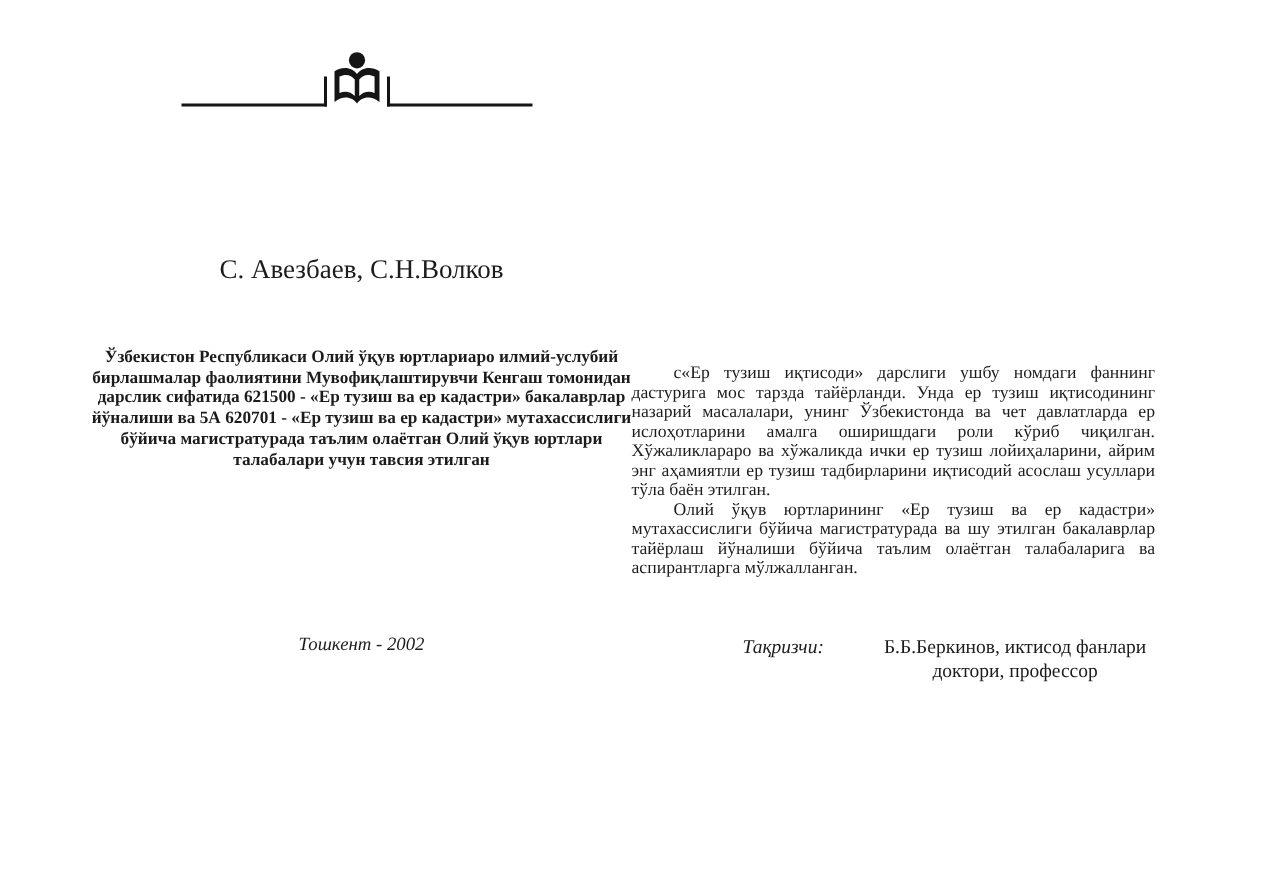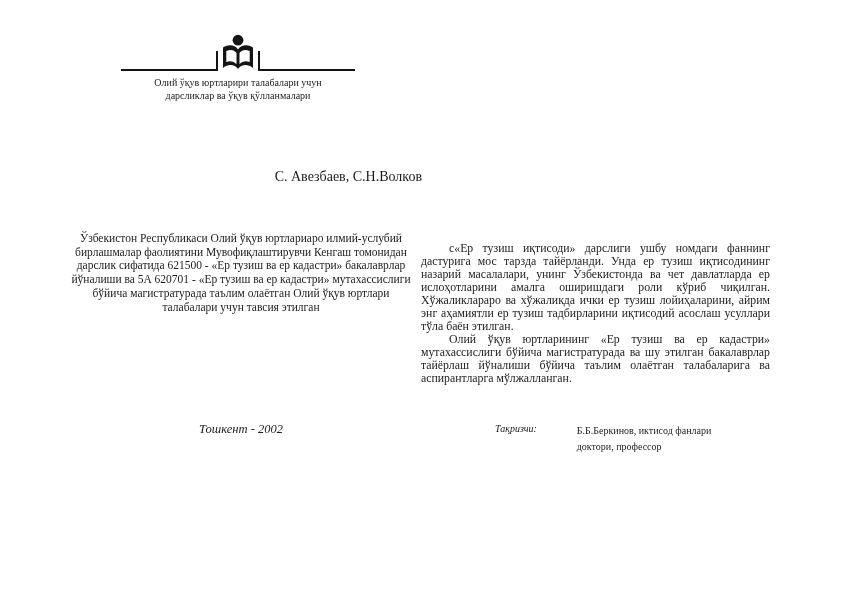--- a/index.html
+++ b/index.html
@@ -46,42 +46,43 @@
     line-height: 13px;
     white-space: pre-line;
   }
 
   
   .authors {
     position: absolute;
     left: 60px;
     top: 169px;
     width: 362px;
-    text-align: right;
-    font-size: 14px;
+    text-align: center;
+    font-size: 18px;
   }
   .book-title {
     position: absolute;
     left: 60px;
     top: 202px;
     width: 362px;
     text-align: center;
     font-size: 14.5px;
     font-weight: bold;
     letter-spacing: 0.6px;
   }
   .recommendation {
     position: absolute;
     left: 48px;
     top: 232px;
     width: 386px;
     text-align: center;
     font-size: 11.5px;
     line-height: 13.7px;
     white-space: pre-line;
+    font-weight: bold;
   }
   .imprint {
     position: absolute;
     left: 60px;
     top: 422px;
     width: 362px;
     text-align: center;
     font-size: 12.5px;
     font-style: italic;
   }
@@ -102,51 +103,50 @@
     text-indent: 28px;
     text-align: justify;
   }
   .reviewer {
     position: absolute;
     left: 441px;
     top: 423px;
     width: 349px;
     display: flex;
     align-items: flex-start;
-    font-size: 10px;
+    font-size: 13px;
   }
   .reviewer-label {
     font-style: italic;
     margin-left: 54px;
     white-space: nowrap;
   }
   .reviewer-name {
     margin-left: 40px;
+    text-align: center;
     line-height: 16px;
     white-space: pre-line;
   }
 </style>
 </head>
 <body>
 
 <div class="sheet">
 
   <div class="masthead">
     <div class="logo-row">
       <div class="rule-left"></div>
       <svg class="logo-glyph" width="34" height="37" viewBox="0 0 34 37">
         <circle cx="17" cy="6.2" r="5.4" fill="#151515"></circle>
         <path d="M2 13.5 C8 9.8 14 11.2 17 15.4 C20 11.2 26 9.8 32 13.5 L32 34 C26 29.2 20 30.8 17 35 C14 30.8 8 29.2 2 34 Z" fill="#151515"></path>
         <path d="M5.3 17 C9.7 14.9 13.4 16.1 15.5 19 L15.5 30 C12.8 27.2 9.3 26.3 5.3 28 Z" fill="#ffffff"></path>
         <path d="M28.7 17 C24.3 14.9 20.6 16.1 18.5 19 L18.5 30 C21.2 27.2 24.7 26.3 28.7 28 Z" fill="#ffffff"></path>
       </svg>
       <div class="rule-right"></div>
     </div>
-    <div class="masthead-caption">Олий ўқув юртларири талабалари учун
-дарсликлар ва ўқув қўлланмалари</div>
   </div>
 
   <div class="authors">С. Авезбаев, С.Н.Волков</div>
 
 
   <div class="recommendation">Ўзбекистон Республикаси Олий ўқув юртлариаро илмий-услубий
 бирлашмалар фаолиятини Мувофиқлаштирувчи Кенгаш томонидан
 дарслик сифатида 621500 - «Ер тузиш ва ер кадастри» бакалаврлар
 йўналиши ва 5А 620701 - «Ер тузиш ва ер кадастри» мутахассислиги
 бўйича магистратурада таълим олаётган Олий ўқув юртлари

